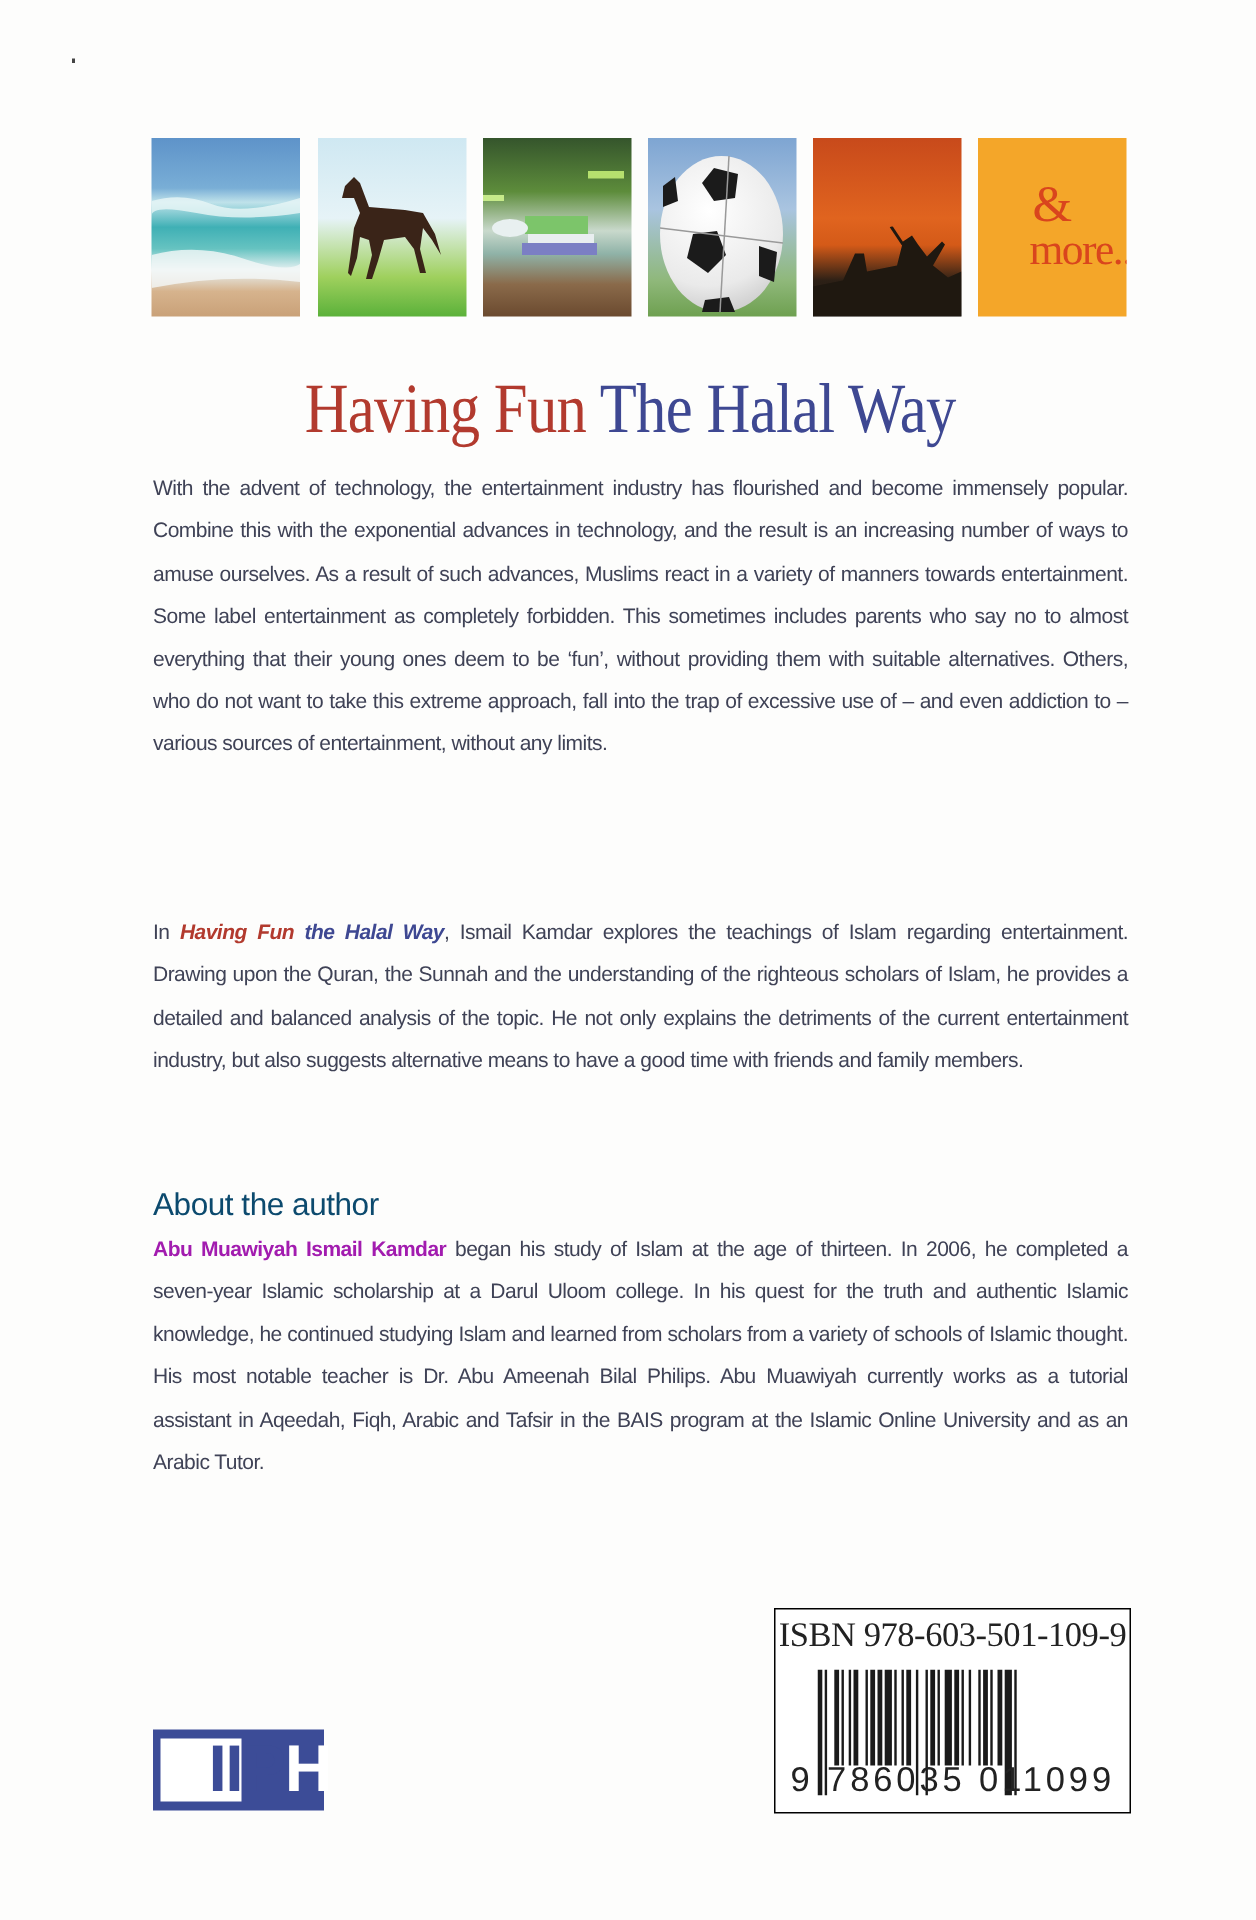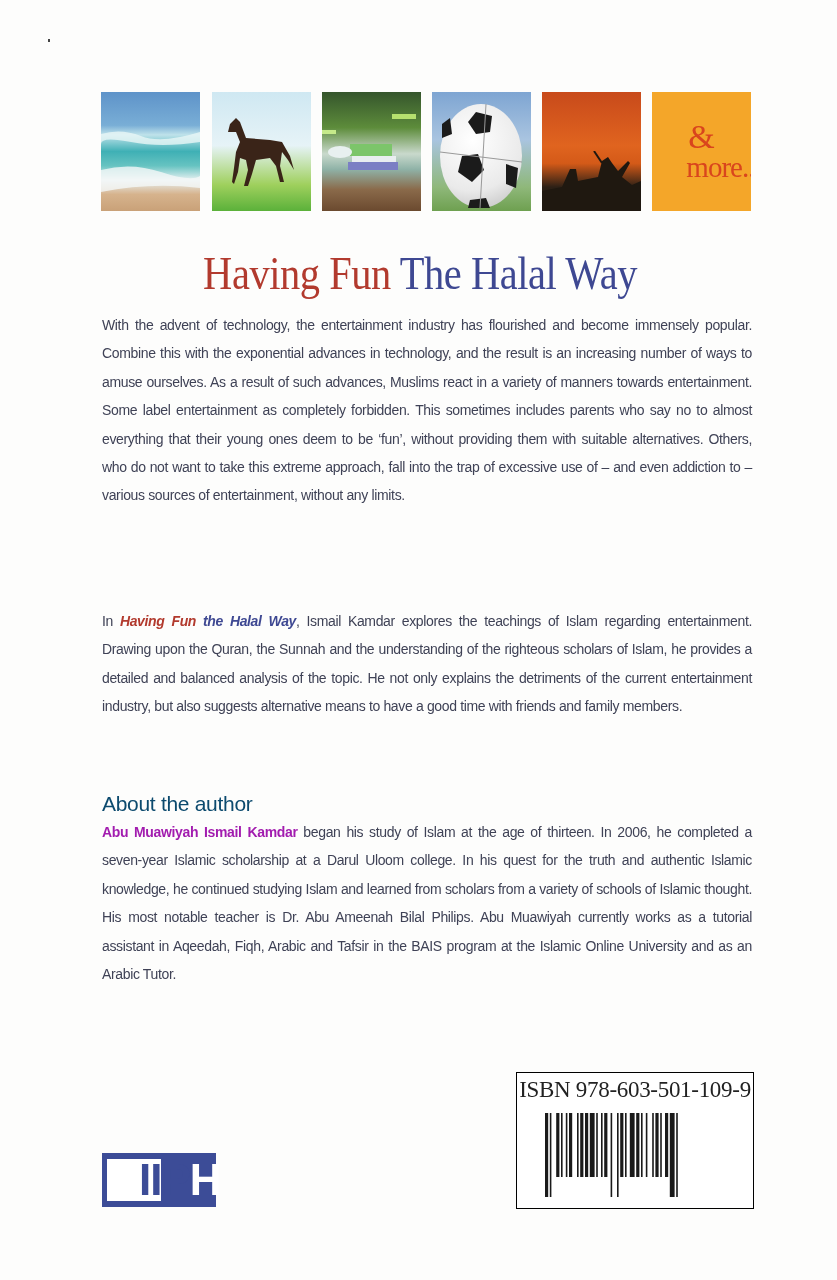--- a/index.html
+++ b/index.html
@@ -145,18 +145,19 @@
       <rect x="91.2" y="0" width="3.2" height="64" fill="#1a1a1a"></rect>
       <rect x="96" y="0" width="1.6" height="64" fill="#1a1a1a"></rect>
       <rect x="100.8" y="0" width="1.6" height="64" fill="#1a1a1a"></rect>
       <rect x="107.19999999999999" y="0" width="1.6" height="64" fill="#1a1a1a"></rect>
       <rect x="110.39999999999998" y="0" width="3.2" height="64" fill="#1a1a1a"></rect>
       <rect x="115.19999999999997" y="0" width="1.6" height="64" fill="#1a1a1a"></rect>
       <rect x="119.99999999999997" y="0" width="3.2" height="64" fill="#1a1a1a"></rect>
       <rect x="124.79999999999997" y="0" width="4.800000000000001" height="84" fill="#1a1a1a"></rect>
       <rect x="131.19999999999996" y="0" width="1.6" height="84" fill="#1a1a1a"></rect>
     </svg>
+  <div class="barcode-digits">9 786035 011099</div>
 </div>
 
 <div class="logo">
   <div class="logo-inner-white"></div>
   <div class="logo-text"><span class="l-blue">IIP</span><span class="l-white">H</span></div>
 </div>
 
 </body></html>

